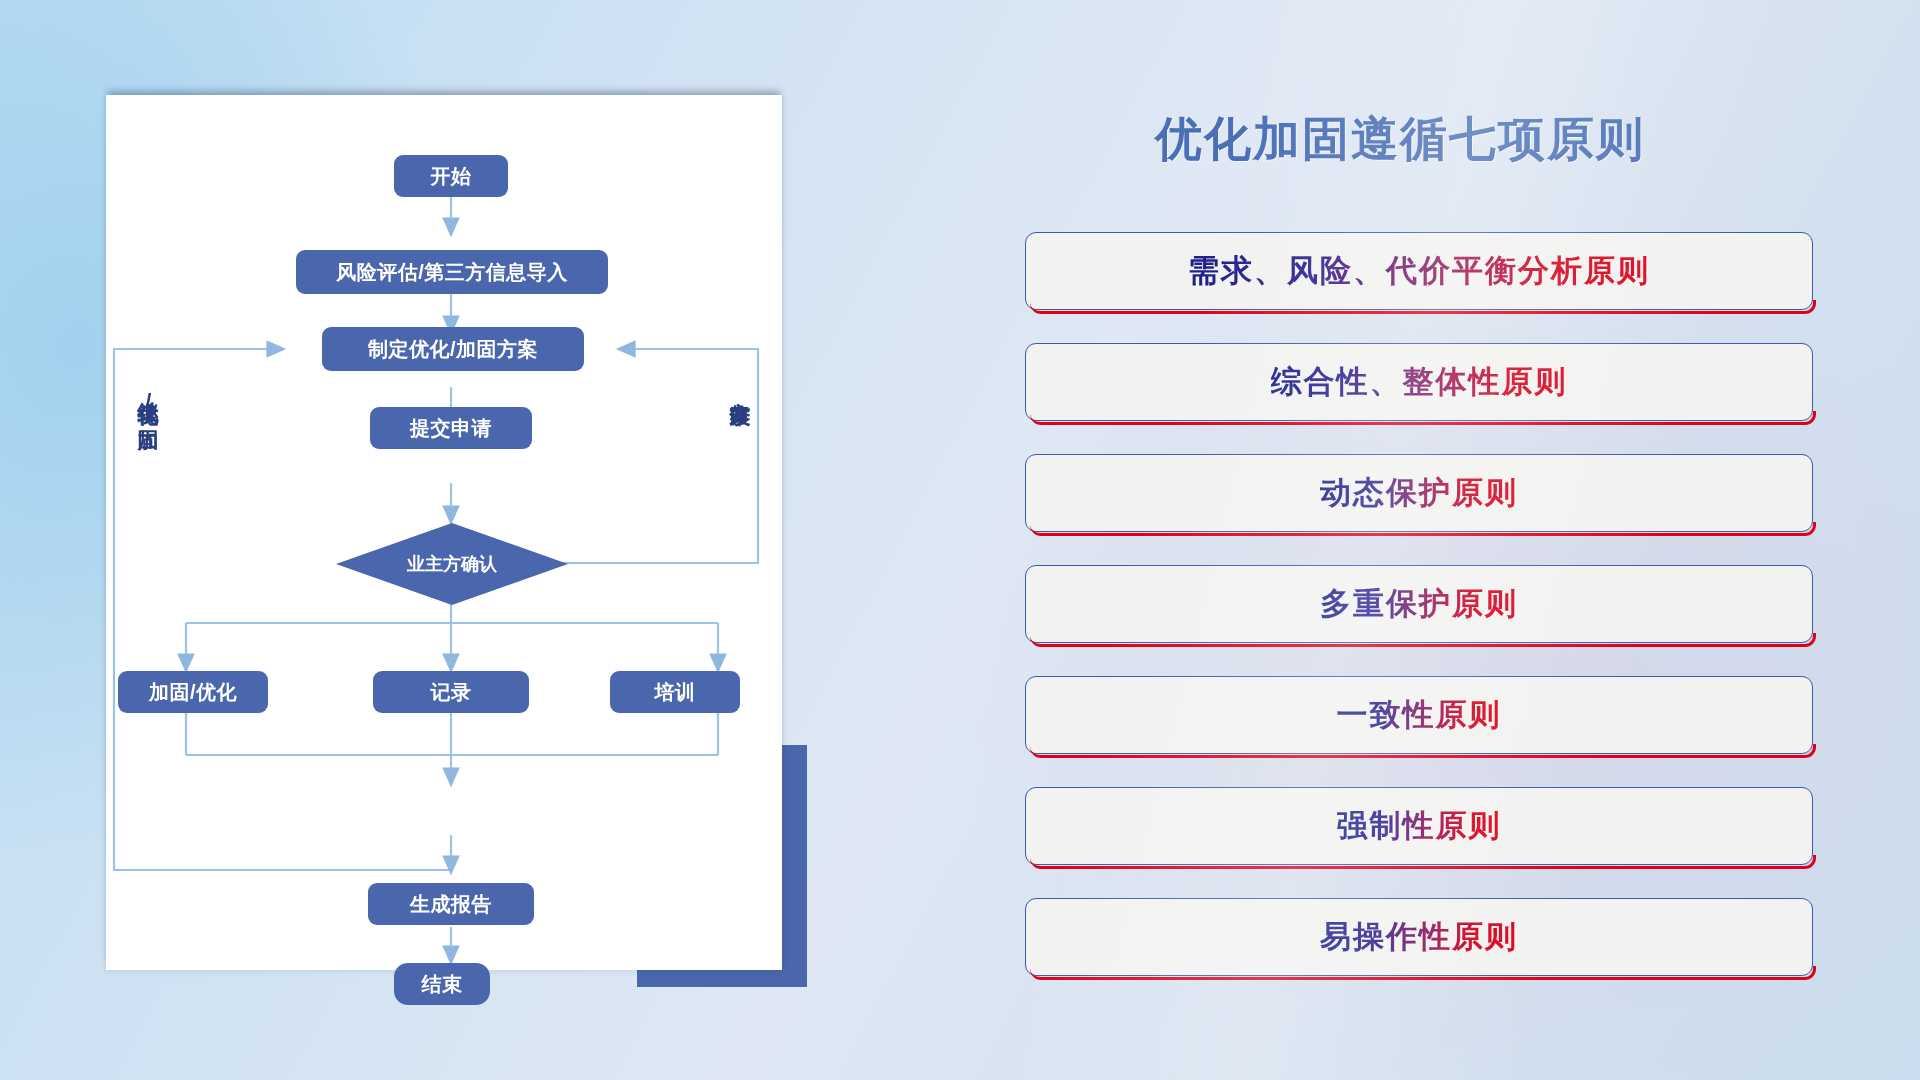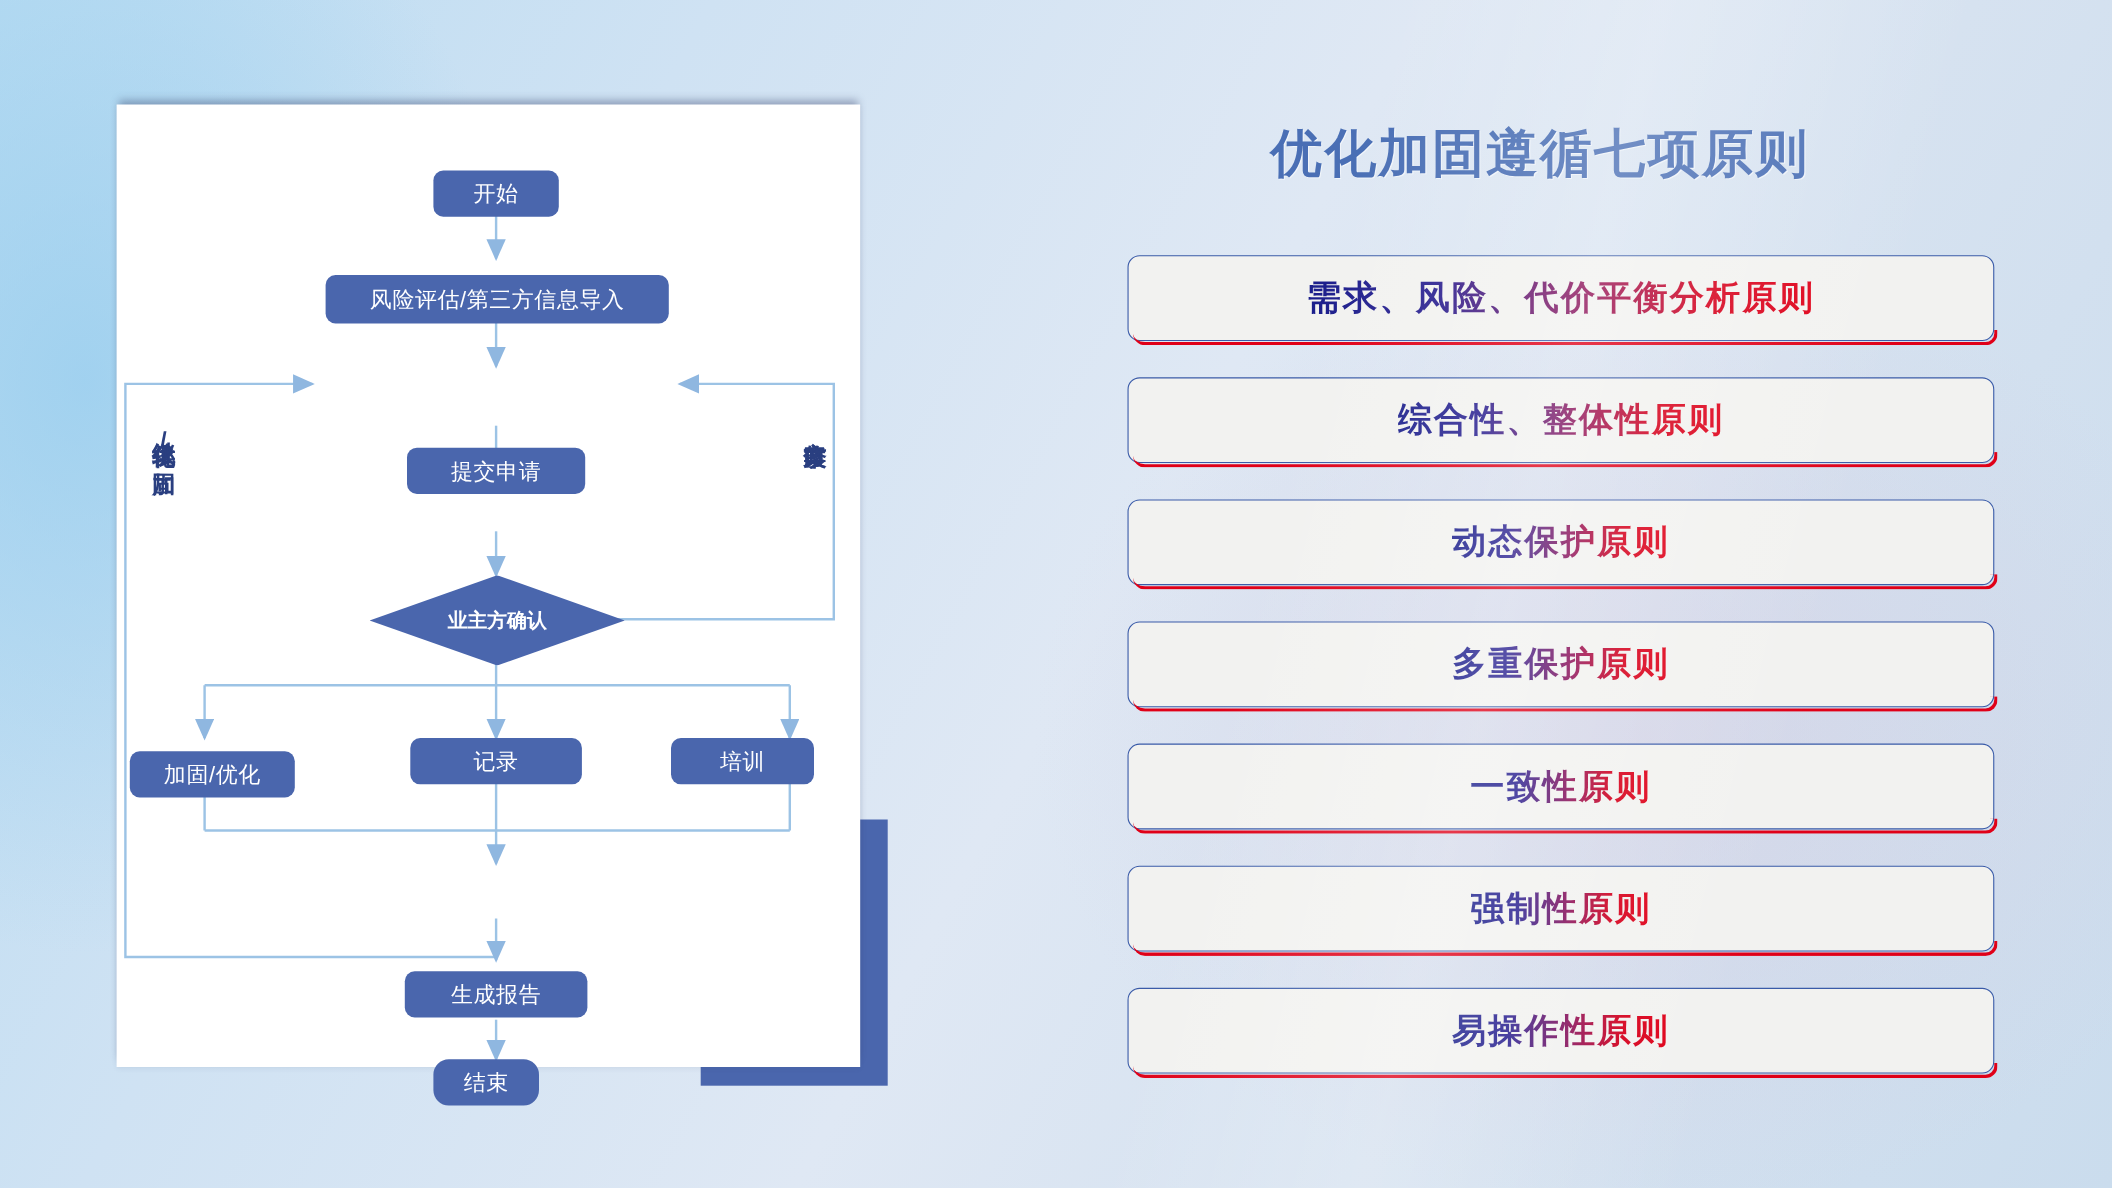--- a/index.html
+++ b/index.html
@@ -63,21 +63,21 @@
 
   .node {
     position: absolute;
     box-sizing: border-box;
     background: #4a66ad;
     color: #ffffff;
     border-radius: 9px;
     display: flex;
     align-items: center;
     justify-content: center;
-    font-weight: normal;
+    font-weight: bold;
     font-size: 20px;
     letter-spacing: 0.5px;
     white-space: nowrap;
   }
 
   .diamond {
     position: absolute;
     color: #ffffff;
     font-weight: bold;
     font-size: 18px;
@@ -206,30 +206,33 @@
       </svg>
 
       <div class="node" style="left:288px; top:60px; width:114px; height:42px;">
         <span>开始</span>
       </div>
 
       <div class="node" style="left:190px; top:155px; width:312px; height:44px;">
         <span>风险评估/第三方信息导入</span>
       </div>
 
+      <div class="node" style="left:216px; top:232px; width:262px; height:44px;">
+        <span>制定优化/加固方案</span>
+      </div>
 
       <div class="node" style="left:264px; top:312px; width:162px; height:42px;align-items:center;">
         <span>提交申请</span>
       </div>
 
       <div class="diamond" style="left:230px; top:428px; width:232px; height:82px;">
         <span>业主方确认</span>
       </div>
 
-      <div class="node" style="left:12px; top:576px; width:150px; height:42px;margin-top:12px;">
+      <div class="node" style="left:12px; top:576px; width:150px; height:42px;">
         <span>加固/优化</span>
       </div>
 
       <div class="node" style="left:267px; top:576px; width:156px; height:42px;">
         <span>记录</span>
       </div>
 
       <div class="node" style="left:504px; top:576px; width:130px; height:42px;">
         <span>培训</span>
       </div>

